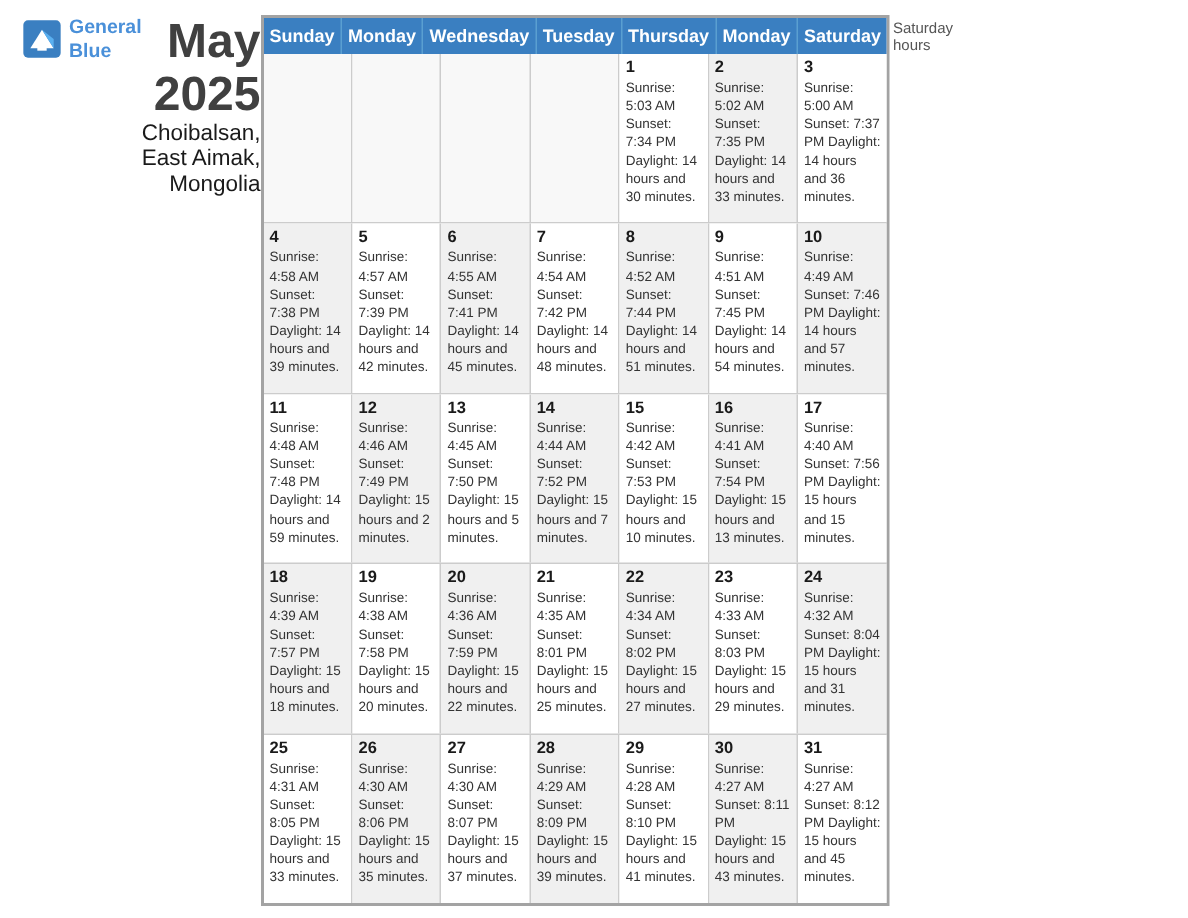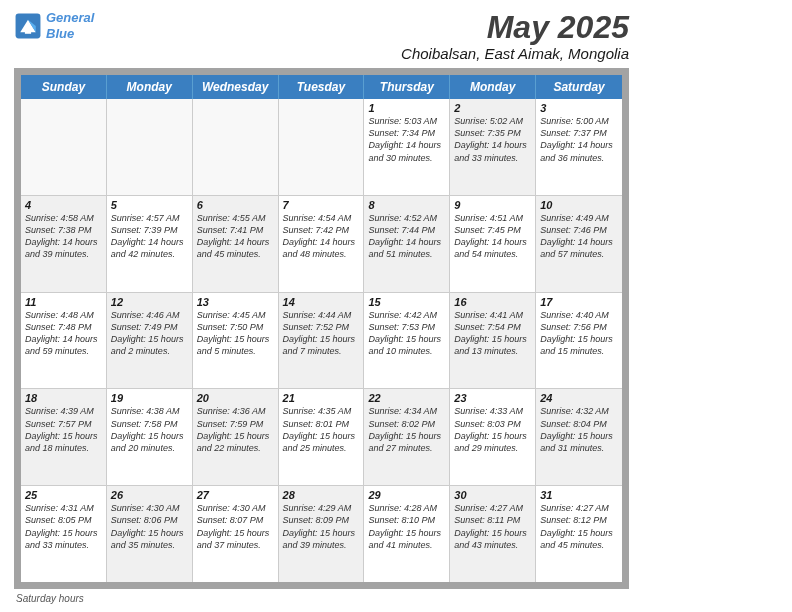--- a/index.html
+++ b/index.html
@@ -7,23 +7,21 @@
       font-family: Arial, sans-serif;
       background: #fff;
       width: 792px;
       height: 612px;
       overflow: hidden;
     }
     .page {
       width: 643px;
       height: 612px;
       display: flex;
-      flex-direction: column;
       padding: 10px 14px 8px 14px;
-      font-style: italic;
     }
     .header {
       display: flex;
       justify-content: space-between;
       align-items: flex-start;
       margin-bottom: 6px;
     }
     .logo {
       display: flex;
       align-items: center;
@@ -52,21 +50,21 @@
       line-height: 1.1;
     }
     .subtitle {
       font-size: 15px;
       color: #1a1a1a;
     }
     .calendar {
       flex: 1;
       display: flex;
       flex-direction: column;
-      border: 7px solid #a3a3a3;
+      border: 2px solid #a3a3a3;
     }
     .cal-header-row {
       display: grid;
       grid-template-columns: repeat(7, 1fr);
       background: #3a7fc1;
     }
     .cal-header-cell {
       color: #fff;
       font-weight: bold;
       font-size: 12px;

